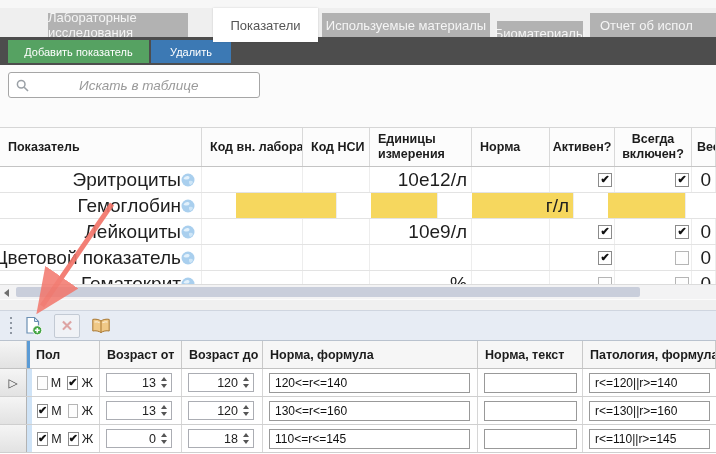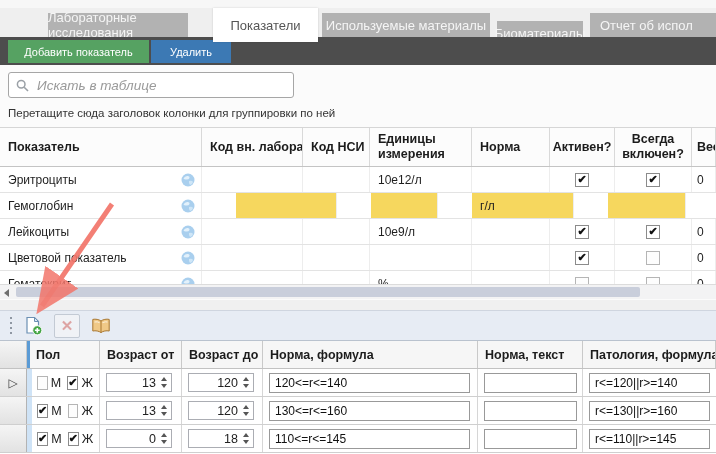--- a/index.html
+++ b/index.html
@@ -20,22 +20,22 @@
 
   
   .cmdbar{position:absolute;left:0;top:37px;width:716px;height:28px;background:var(--toolbar-dark,#4d4d4d);z-index:2;}
   .cmdbtn{position:absolute;top:3px;height:23px;border:none;color:#fff;font-size:11px;
           font-family:"Liberation Sans",sans-serif;display:flex;align-items:center;justify-content:center;cursor:pointer;}
   .btn-green{left:8px;width:141px;background:var(--button-green,#56a262);}
   .btn-blue{left:151px;width:80px;background:var(--button-blue,#3c79b4);}
 
   
   .content{position:absolute;left:0;top:65px;width:716px;height:235px;background:#fbfbfb;}
-  .searchbox{position:absolute;left:8px;top:7px;width:286px;height:26px;background:#fff;border:1px solid #a6a6a6;
-             border-radius:3px;display:flex;align-items:center;box-sizing:border-box;}
+  .searchbox{position:absolute;left:8px;top:7px;width:252px;height:26px;background:#fff;border:1px solid #a6a6a6;
+             border-radius:3px;display:flex;align-items:center;box-sizing:border-box;gap:42px;}
   .searchbox svg{margin:0 6px 0 7px;flex:none;}
   .searchbox input{border:none;outline:none;flex:1;font-family:"Liberation Sans",sans-serif;
                    font-size:13.5px;font-style:italic;color:#555;background:transparent;}
   .searchbox input::placeholder{color:#9a9a9a;font-style:italic;}
   .grouphint{position:absolute;left:8px;top:42px;font-size:11.5px;color:#333;}
 
   
   .grid-top{position:absolute;left:0;top:62px;width:716px;}
   .t-row{display:flex;width:716px;box-sizing:border-box;}
   .t-head{height:40px;border-top:1px solid #d6d6d6;border-bottom:1px solid #c4c4c4;background:#fcfcfc;}
@@ -46,21 +46,21 @@
   .c1{width:202px;flex:none;}
   .c2{width:101px;flex:none;}
   .c3{width:67px;flex:none;}
   .c4{width:102px;flex:none;}
   .c5{width:78px;flex:none;}
   .c6{width:65px;flex:none;justify-content:center;padding:0 2px;}
   .c7{width:77px;flex:none;justify-content:center;padding:0 2px;text-align:center;}
   .c8{flex:1;padding-left:5px;}
   .t-body{height:117px;overflow:hidden;background:#fff;}
   .t-body .t-row{height:26px;border-bottom:1px solid #e3e3e3;background:#fff;}
-  .t-body .tcell{font-size:12px;color:#1e1e1e;border-right:1px solid #ededed;display:flex;align-items:center;}
+  .t-body .tcell{font-size:19px;color:#1e1e1e;border-right:1px solid #ededed;display:flex;align-items:center;justify-content:flex-end;}
   .t-row.hl .tcell:not(.c1){background:var(--accent-yellow,#f6d75e);margin-left:34px;}
   .namecell{justify-content:space-between;}
   .globe{flex:none;margin-right:2px;}
 
   .cb{width:14px;height:14px;box-sizing:border-box;border:1px solid #8b8b8b;background:#fff;
       display:inline-flex;align-items:center;justify-content:center;font-size:11px;font-weight:bold;color:#111;}
   .cb:not(.on){border-color:#b5b5b5;background:#fdfdfd;}
   .cb.on::after{content:"\2714";margin-top:-1px;}
 
   
@@ -144,21 +144,20 @@
   <div class="content">
 
     <div class="searchbox">
       <svg width="13" height="13" viewBox="0 0 13 13">
         <circle cx="5.2" cy="5.2" r="3.8" fill="none" stroke="#9aa0a6" stroke-width="1.5"></circle>
         <line x1="8.2" y1="8.2" x2="12" y2="12" stroke="#9aa0a6" stroke-width="1.6"></line>
       </svg>
       <input type="text" placeholder="Искать в таблице" style="">
     </div>
 
-    <div class="grouphint">Перетащите сюда заголовок колонки для группировки по ней</div>
 
     <div class="grid-top">
       <div class="t-row t-head">
         <div class="tcell c1">Показатель</div>
         <div class="tcell c2">Код вн. лабора</div>
         <div class="tcell c3">Код НСИ</div>
         <div class="tcell c4 wrap">Единицы измерения</div>
         <div class="tcell c5">Норма</div>
         <div class="tcell c6">Активен?</div>
         <div class="tcell c7 wrap">Всегда включен?</div>

